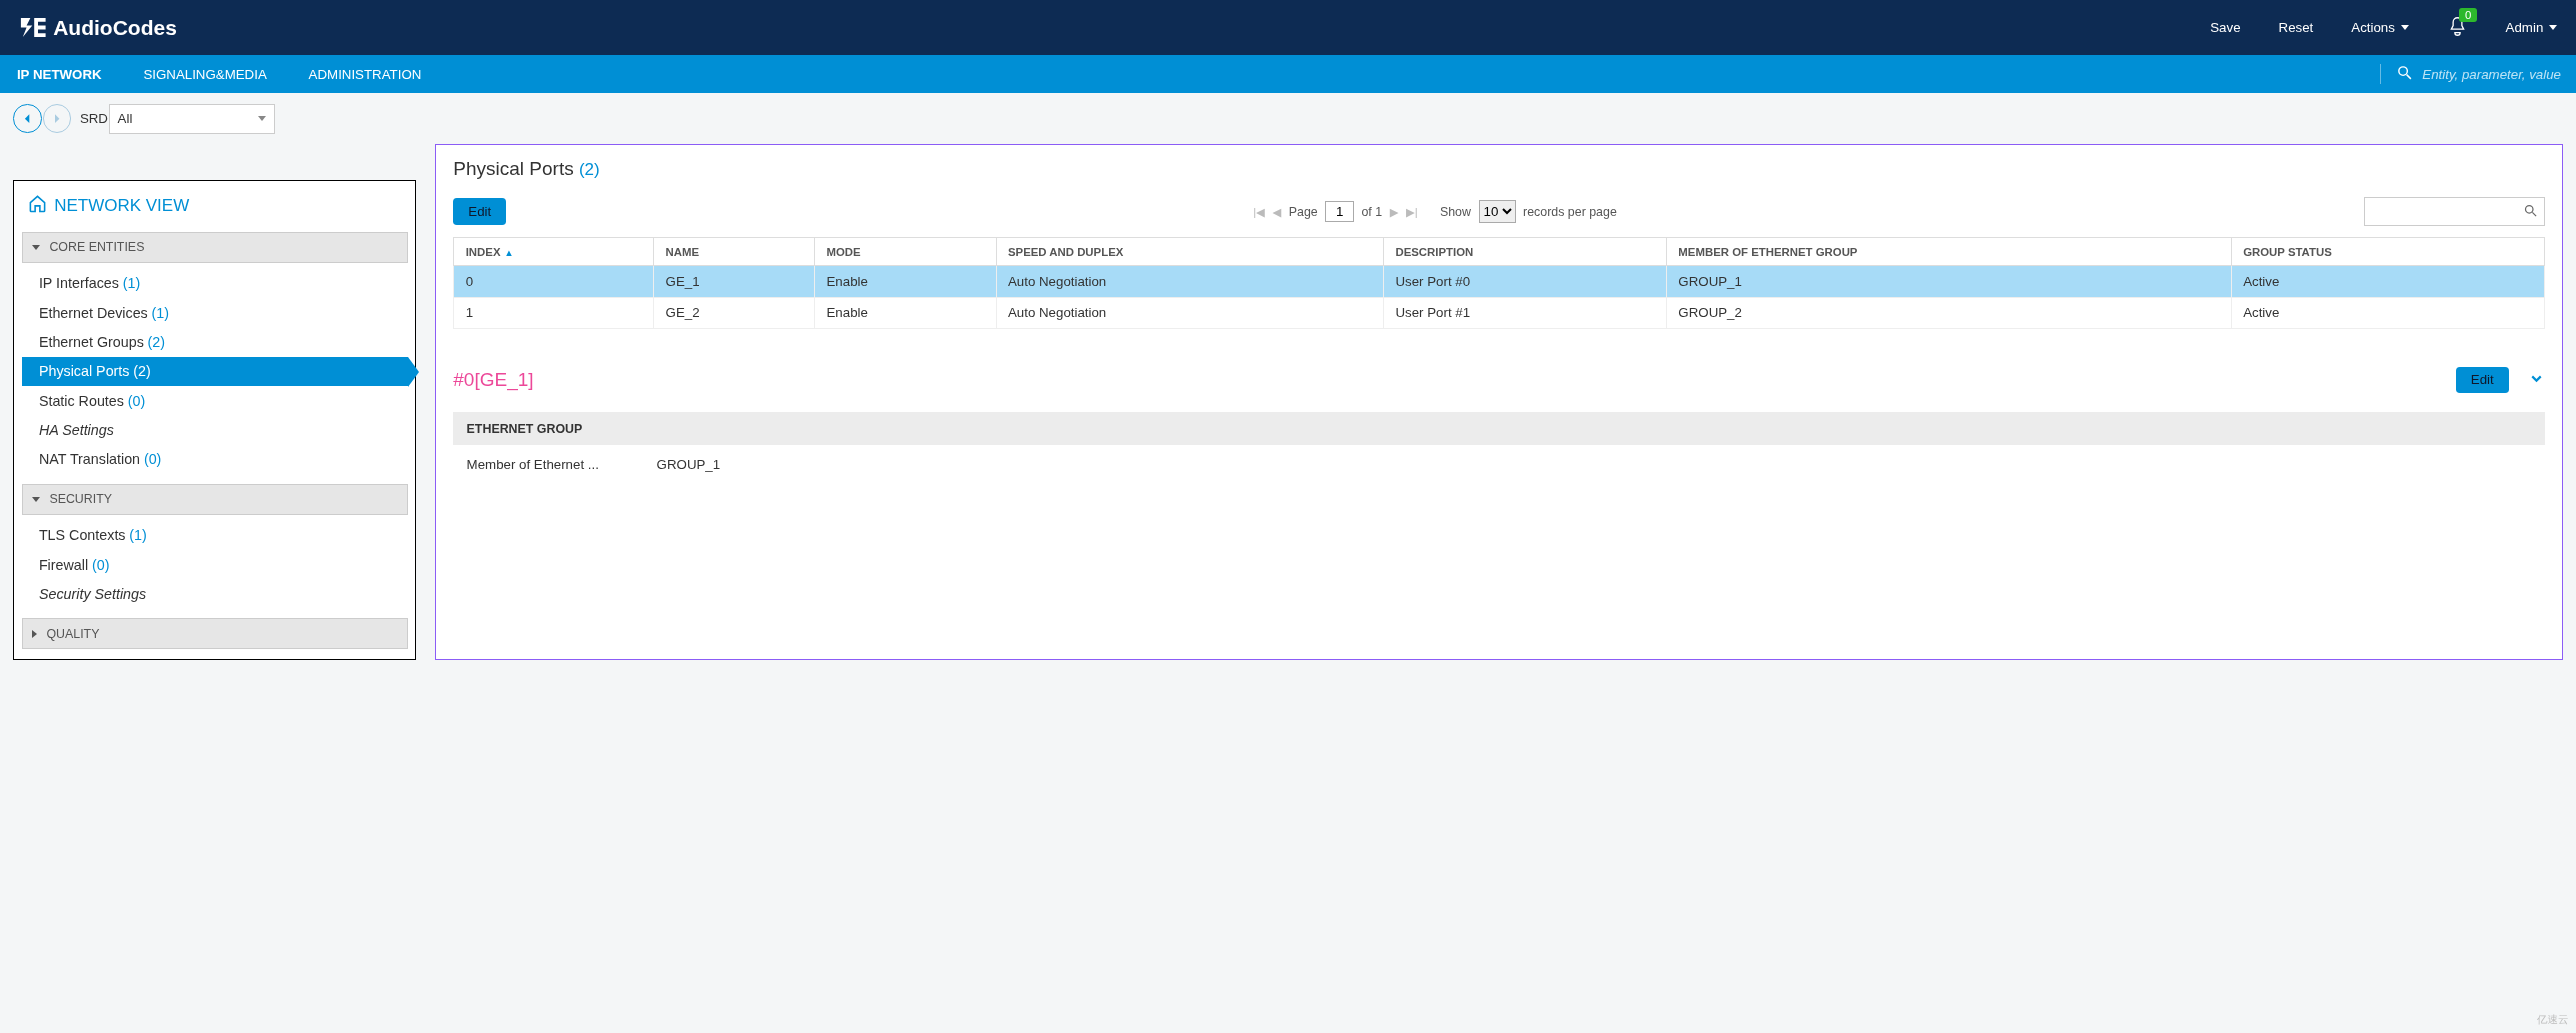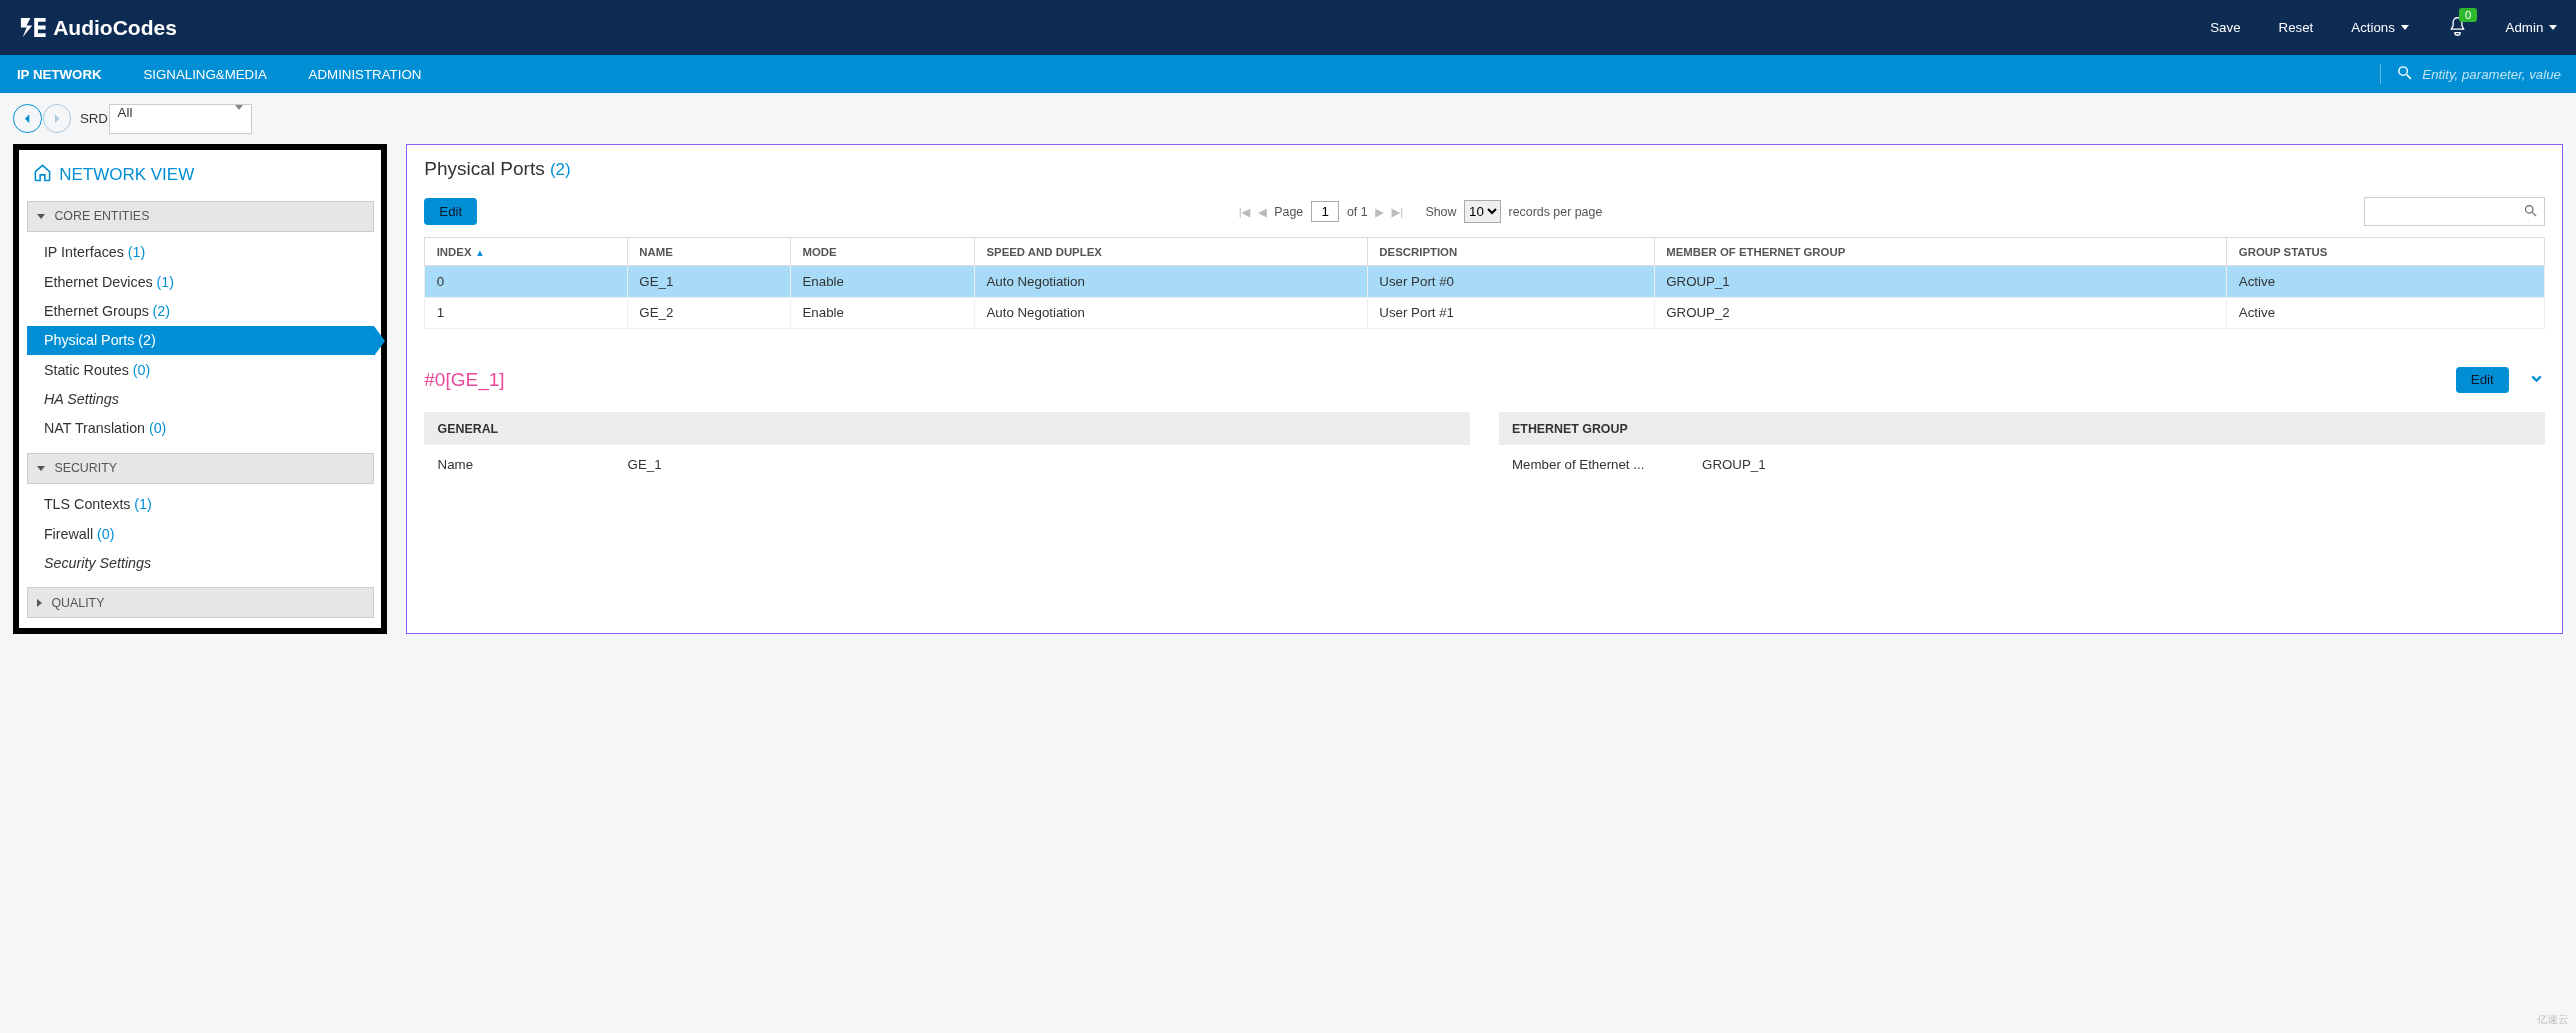--- a/index.html
+++ b/index.html
@@ -20,23 +20,23 @@
 .sub-tab { font-size: 13.3px; cursor: pointer; padding: 9.5px 1.9px; font-weight: 500; }
 .sub-tab.active { font-weight: 700; position: relative; }
 .sub-tab.active::after { content: ""; position: absolute; bottom: -9.5px; left: 50%; transform: translateX(-50%); border: 5.7px solid transparent; border-bottom-color: #f4f6f7; }
 .subbar .search { margin-left: auto; display: flex; align-items: center; gap: 9.5px; border-left: 1px solid rgba(255,255,255,.4); padding-left: 15px; color: #bde4f5; font-style: italic; }
 .toolbar { height: 51px; display: flex; align-items: center; padding: 0 13.3px; gap: 1px; }
 .navbtn { width: 28.5px; height: 28.5px; border: 1.9px solid #008fd5; border-radius: 50%; display: flex; align-items: center; justify-content: center; cursor: pointer; }
 .navbtn.disabled { border-color: #a9cbe0; color: #a9cbe0; }
 .navbtn svg path { fill: #008fd5; }
 .navbtn.disabled svg path { fill: #a9cbe0; }
 .srd-label { margin-left: 7.6px; font-size: 13.3px; color: #333; }
-.srd-select { width: 143px; height: 30px; border: 1px solid #ccc; background: #fff; padding: 0 7.6px; display: flex; align-items: flex-start; justify-content: space-between; cursor: pointer; }
+.srd-select { width: 166px; height: 30px; border: 1px solid #ccc; background: #fff; padding: 0 7.6px; display: flex; align-items: center; justify-content: space-between; cursor: pointer; }
 .content { display: flex; gap: 19px; padding: 0 13.3px 19px; }
-.sidebar { width: 374px; background: #fff; border: 6px solid #000000; padding: 9.5px 7.6px; }
+.sidebar { width: 403px; background: #fff; border: 1px solid #000000; padding: 9.5px 7.6px; margin-top: 36px; }
 .net-view { color: #008fd5; font-size: 17px; font-weight: 500; display: flex; align-items: center; gap: 7.6px; padding: 3.8px 5.7px 9.5px; }
 .section-hdr { background: #e6e6e6; border: 1px solid #ccc; font-size: 12.4px; color: #555; display: flex; align-items: center; gap: 9px; padding: 7.6px 9.5px; cursor: pointer; margin-top: 3.8px; }
 .side-list { padding: 5.7px 0; }
 .side-item { padding: 6.7px 17px; font-size: 14.3px; cursor: pointer; display: flex; align-items: center; }
 .side-item .count { color: #008fd5; margin-left: 3.8px; }
 .side-item.active { background: #008fd5; color: #fff; position: relative; }
 .side-item.active .count { color: #fff; }
 .side-item.active::after { content: ""; position: absolute; right: -11.4px; top: 0; border: 15px solid transparent; border-left: 11.4px solid #008fd5; border-right: none; height: 0; }
 .side-item.italic { font-style: italic; }
 .main { flex: 1; background: #fff; border: 1px solid #8b5cf6; padding: 13.3px 17px; display: flex; flex-direction: column; }
@@ -280,27 +280,20 @@
           <button class="btn">Edit</button>
           <span class="chev-down">
             <svg width="17" height="17" viewBox="0 0 24 24">
                 <path d="M6 9l6 6 6-6" fill="none" stroke="#008fd5" stroke-width="3"></path>
               </svg>
           </span>
         </div>
       </div>
       <div class="panels">
         <div class="panel">
-          <div class="panel-hdr">GENERAL</div>
-          <div class="panel-row">
-            <div class="lbl">Name</div>
-            <div class="val">GE_1</div>
-          </div>
-        </div>
-        <div class="panel">
           <div class="panel-hdr">ETHERNET GROUP</div>
           <div class="panel-row">
             <div class="lbl">Member of Ethernet ...</div>
             <div class="val">GROUP_1</div>
           </div>
         </div>
       </div>
     </div>
   </div>
 </div>

